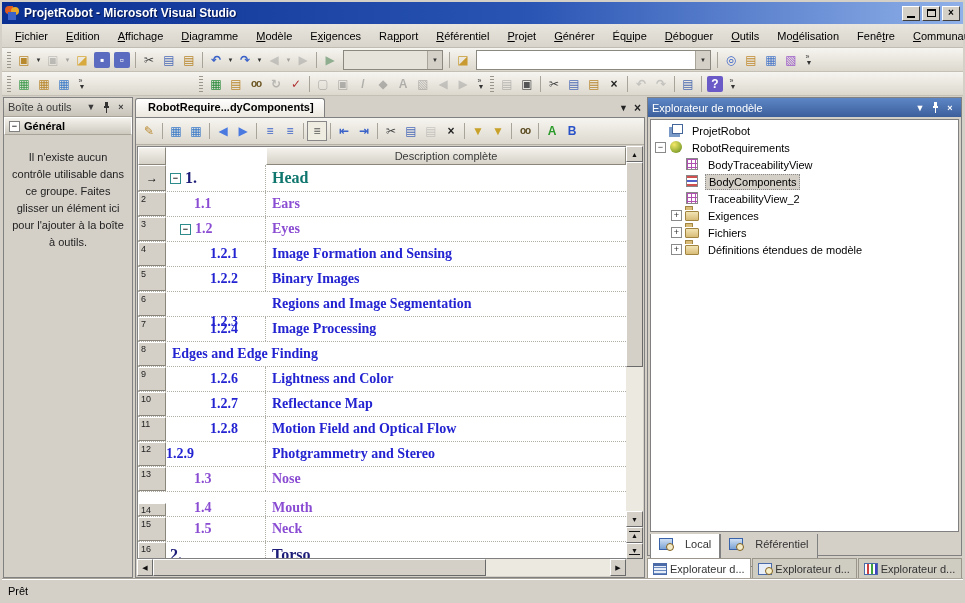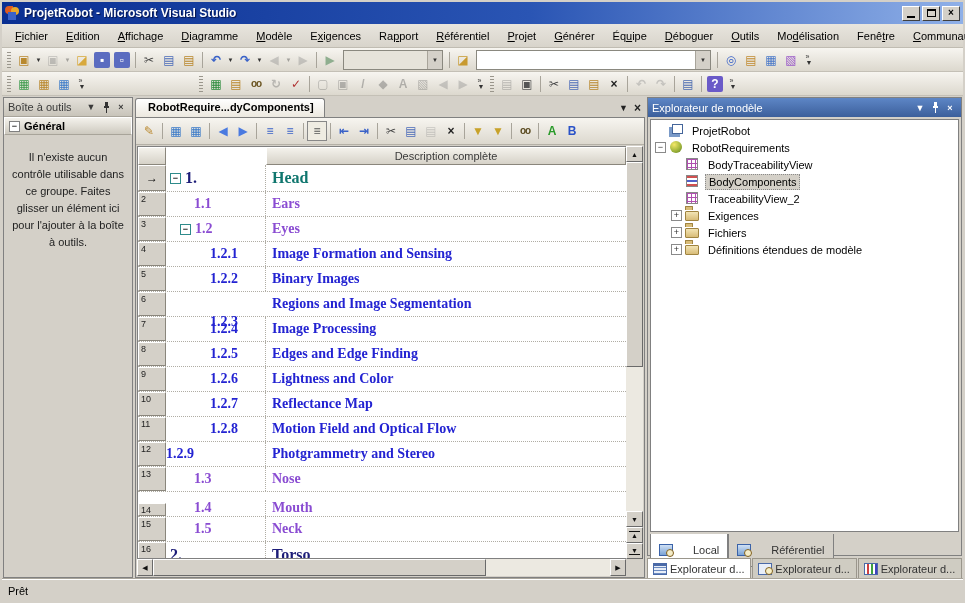--- a/index.html
+++ b/index.html
@@ -106,21 +106,21 @@
   .tlabel { padding:1px 3px; }
   .tlabel.sel { background:#d4d0c8; border:1px dotted #8a8a8a; }
   .ti { width:16px; height:13px; margin-right:4px; flex:0 0 16px; position:relative; }
   .ti-project { background:#fff; border:1px solid #44659a; width:11px; height:10px; margin-left:3px; box-shadow:-3px 3px 0 #7a9ac8; }
   .ti-model { width:12px; height:12px; border-radius:50%; background:radial-gradient(circle at 35% 30%,#f4e868,#9ab038 60%,#5a7a20); margin-left:1px; }
   .ti-table { background:repeating-linear-gradient(#d05050 0 2px,#fff 2px 4px,#5060c8 4px 6px,#fff 6px 8px); border:1px solid #888; width:12px; height:12px; margin-left:1px; background-color:#fff; }
   .ti-matrix { border:1px solid #888; width:12px; height:12px; margin-left:1px; background:linear-gradient(90deg,#b050b0 1px,transparent 1px),linear-gradient(#b050b0 1px,transparent 1px),#fff; background-size:4px 4px; }
   .ti-folder { width:14px; height:10px; background:linear-gradient(#f2e4b4,#d8bc78); border:1px solid #a08440; border-radius:1px; margin-top:2px; }
   .ti-folder::before { content:""; position:absolute; top:-3px; left:0; width:6px; height:3px; background:#d8bc78; border:1px solid #a08440; border-bottom:none; border-radius:1px 1px 0 0; }
   .paneltabs { height:21px; flex:0 0 21px; display:flex; align-items:flex-start; padding-left:2px; background:#d4d0c8; }
-  .ptab { height:19px; display:flex; align-items:center; gap:20px; padding:16px 8px; border:1px solid #808080; border-top:none; border-radius:0 0 3px 3px; background:#d4d0c8; color:#333; }
+  .ptab { height:19px; display:flex; align-items:flex-end; gap:12px; padding:16px 8px; border:1px solid #808080; border-top:none; border-radius:0 0 3px 3px; background:#d4d0c8; color:#333; }
   .ptab.active { background:#fff; font-weight:normal; }
   .pticon { width:14px; height:12px; border:1px solid #3a62a8; background:linear-gradient(#cfe0f4,#7aa2d4); position:relative; }
   .pticon::after { content:""; position:absolute; right:-2px; bottom:-2px; width:6px; height:6px; border:1px solid #806020; border-radius:50%; background:#f4ecc8; }
   .bottomtabs { height:22px; flex:0 0 22px; display:flex; align-items:flex-end; padding-top:2px; gap:1px; }
   .btab { height:20px; display:flex; align-items:center; gap:3px; padding:0 5px; border:1px solid #9a968c; border-bottom:none; background:#cfccc2; color:#333; white-space:nowrap; overflow:hidden; flex:1; }
   .btab.active { background:#fff; }
   .bti { width:14px; height:12px; flex:0 0 14px; border:1px solid #4a6aa8; background:#e8eef8; }
   .bti.lines { background:linear-gradient(#4a6aa8 2px,transparent 2px),repeating-linear-gradient(#6a8ac0 0 1px,#e8eef8 1px 3px); }
   .bti.mag::after { content:""; display:block; width:6px; height:6px; border:1px solid #806020; border-radius:50%; background:#f8f0c8; margin:3px 0 0 6px; }
   .bti.chart { background:linear-gradient(90deg,transparent 2px,#d04040 2px 4px,transparent 4px 6px,#40a040 6px 8px,transparent 8px 10px,#4040c0 10px 12px,transparent 12px),#fff; }
@@ -495,23 +495,20 @@
                   </div>
                   <div class="trow" style="height: 25px;">
                     <div class="rowhdr">7</div>
                     <div class="cid" style="color: rgb(35, 35, 210); font-size: 14px; padding-left: 44px;">
                       <span>1.2.4</span>
                     </div>
                     <div class="cdesc" style="color: rgb(35, 35, 210); font-size: 14px;">Image Processing</div>
                   </div>
                   <div class="trow" style="height: 25px;">
                     <div class="rowhdr">8</div>
-                    <div class="cid" style="color: rgb(35, 35, 210); font-size: 14px; padding-left: 44px;">
-                      <span>1.2.5</span>
-                    </div>
                     <div class="cdesc" style="color: rgb(35, 35, 210); font-size: 14px;">Edges and Edge Finding</div>
                   </div>
                   <div class="trow" style="height: 25px;">
                     <div class="rowhdr">9</div>
                     <div class="cid" style="color: rgb(35, 35, 210); font-size: 14px; padding-left: 44px;">
                       <span>1.2.6</span>
                     </div>
                     <div class="cdesc" style="color: rgb(35, 35, 210); font-size: 14px;">Lightness and Color</div>
                   </div>
                   <div class="trow" style="height: 25px;">

